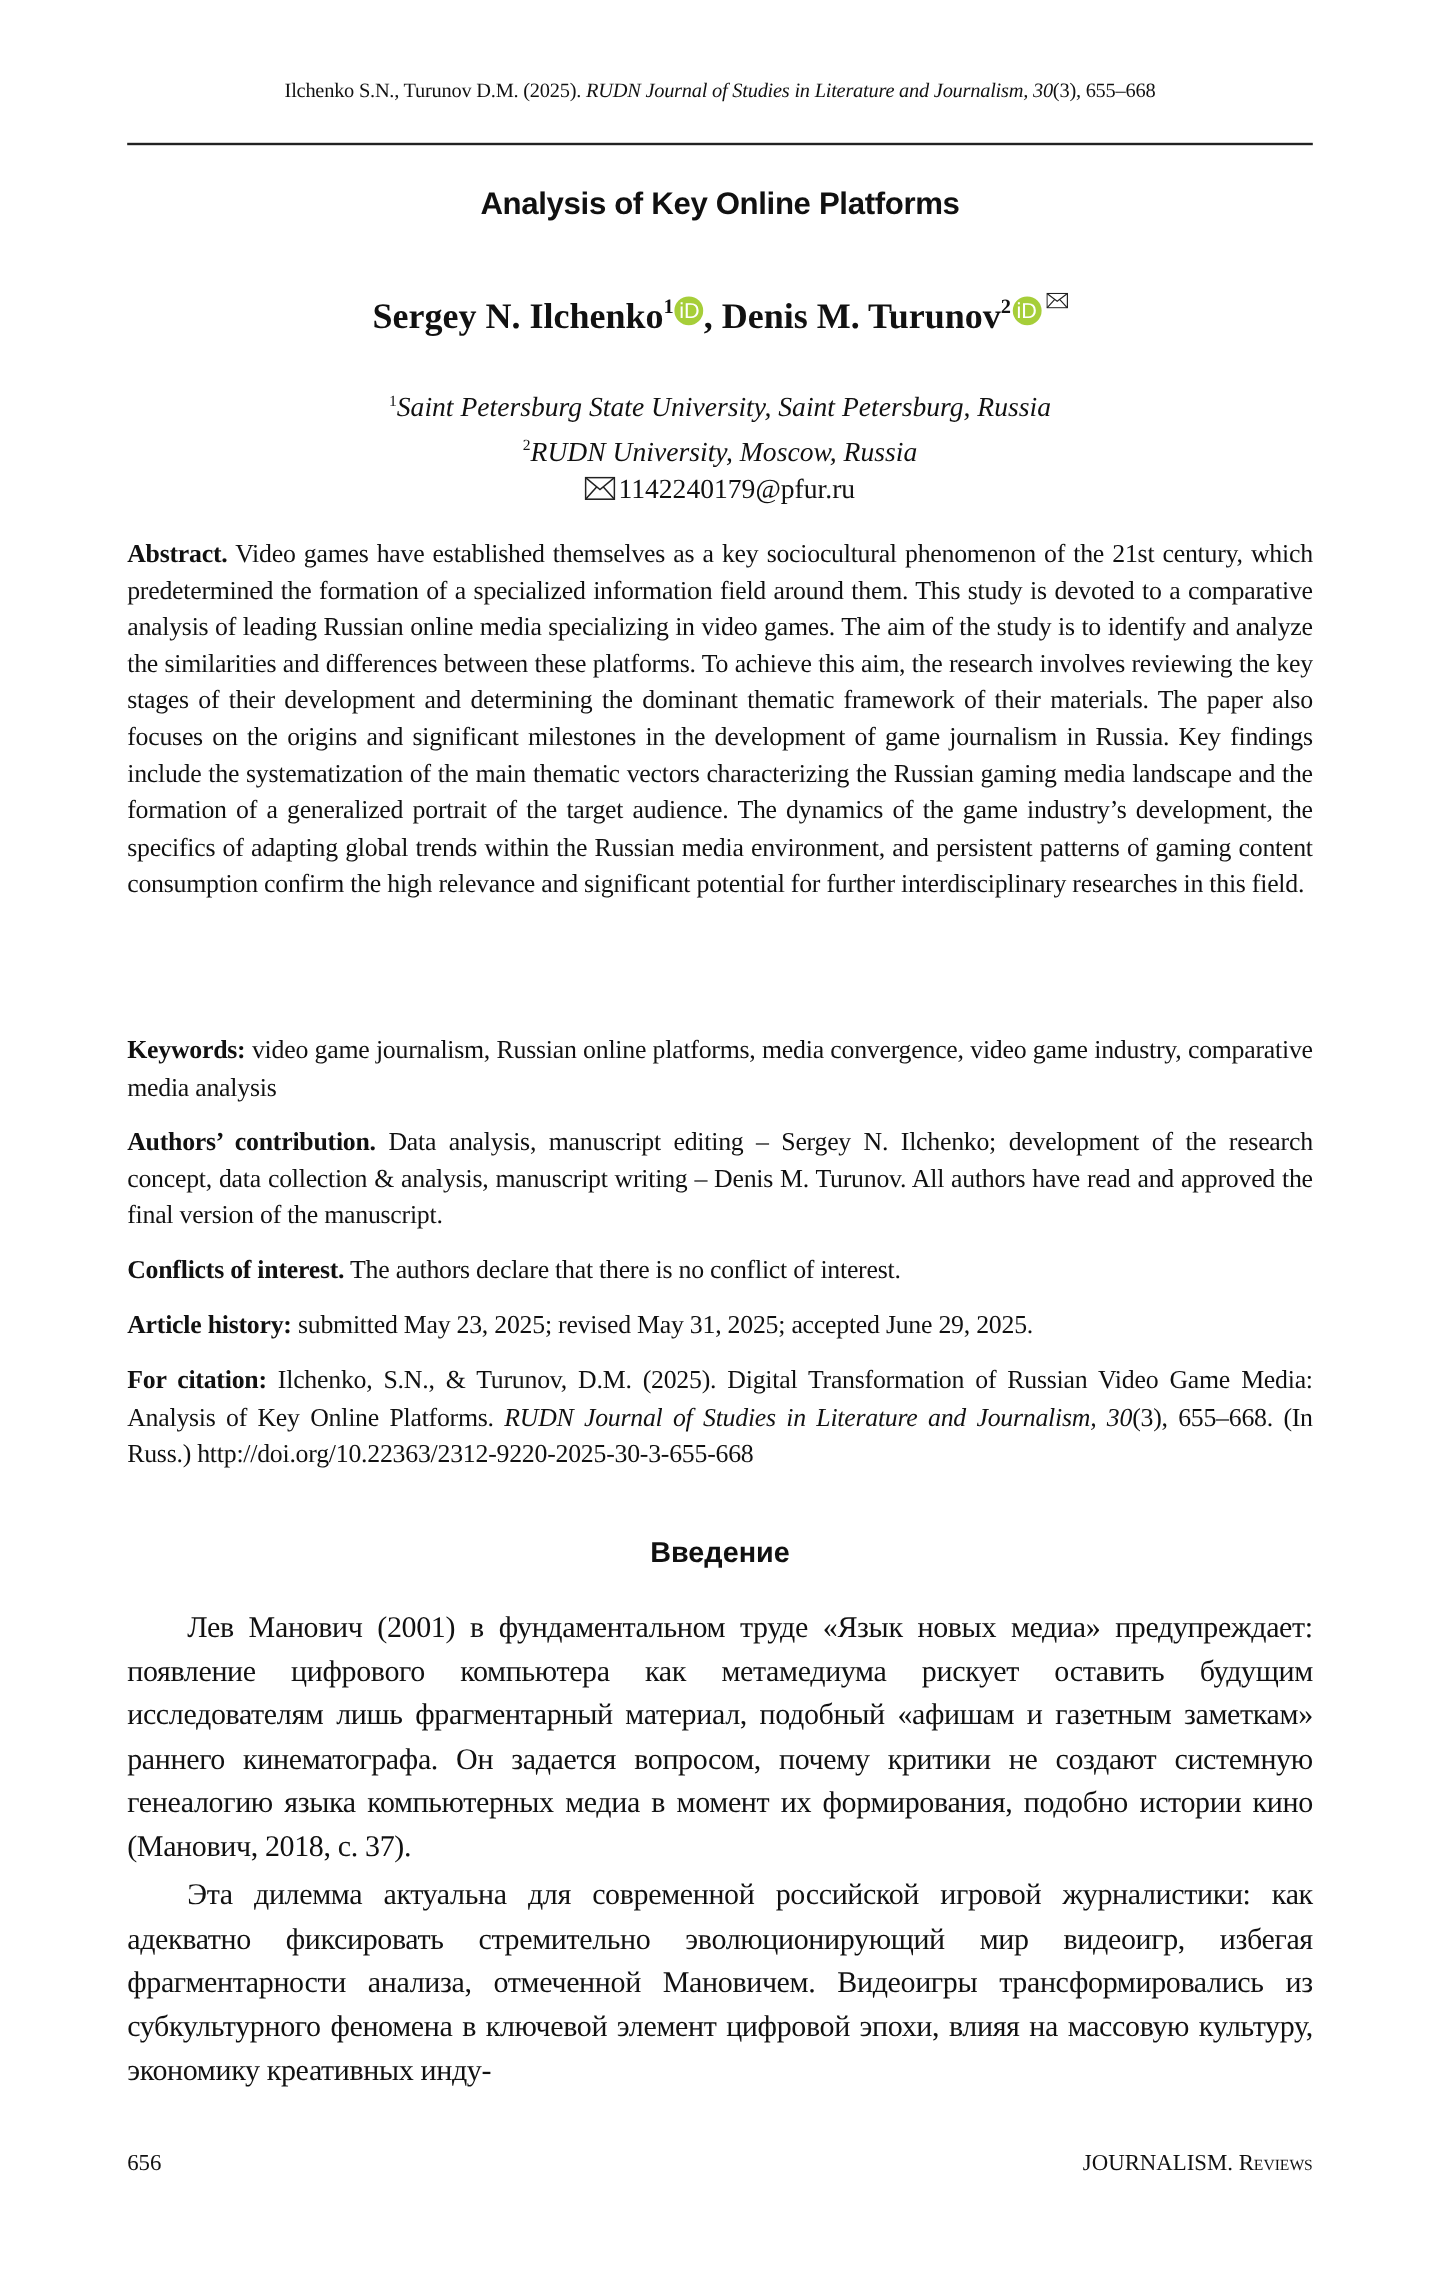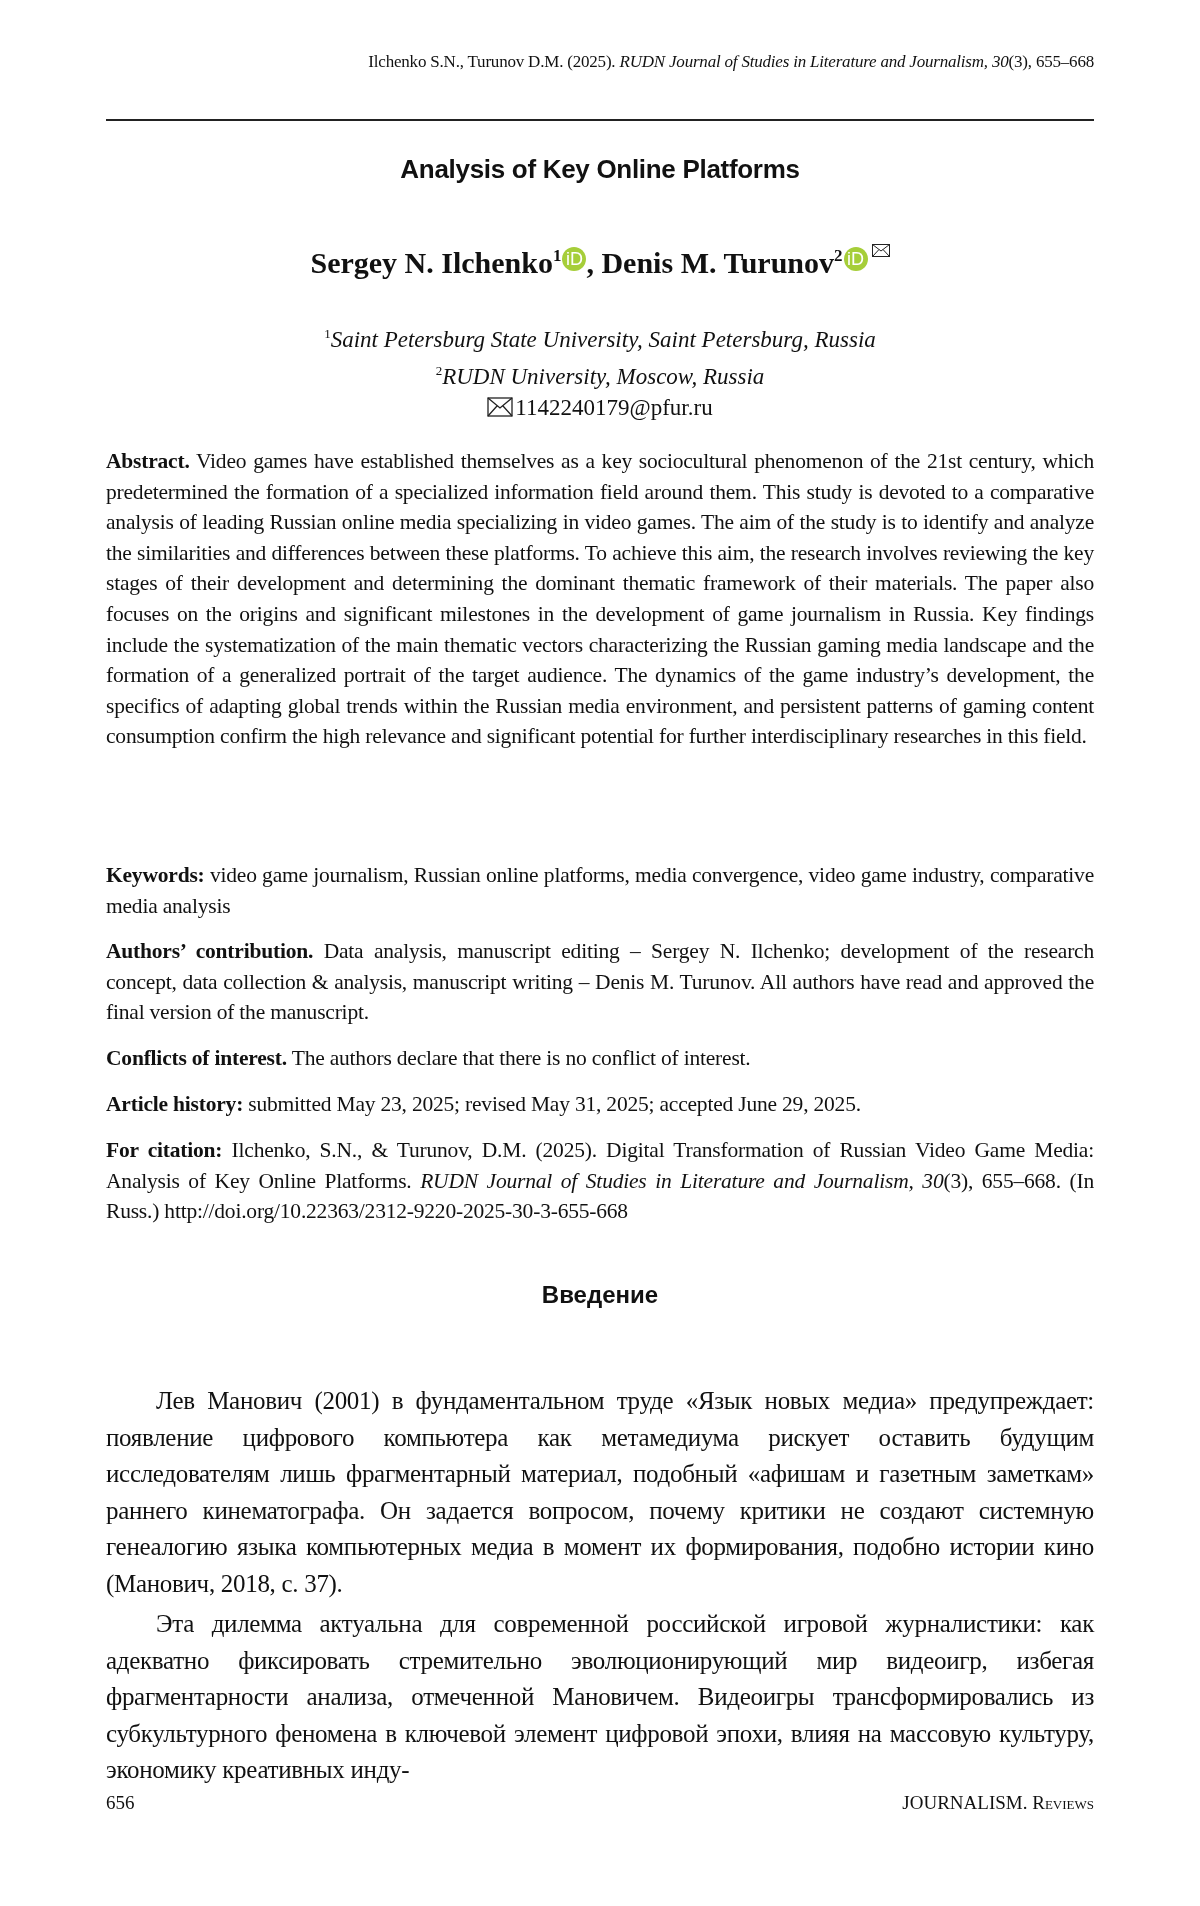--- a/index.html
+++ b/index.html
@@ -1,19 +1,19 @@
 <!DOCTYPE html>
 <html><head>
 <meta charset="utf-8">
 <style>
   html, body { margin: 0; padding: 0; background: #ffffff; }
   body { width: 1200px; height: 1906px; position: relative; overflow: hidden; color: #111; }
   .page { position: absolute; left: 0; top: 0; width: 1200px; height: 1906px; }
   .running-head {
-    position: absolute; top: 52px; left: 106px; width: 988px; text-align: right;
+    position: absolute; top: 66px; left: 106px; width: 988px; text-align: center;
     font-family: "Liberation Serif", serif; font-size: 17px; letter-spacing: -0.2px;
   }
   .running-head i { font-style: italic; }
   .head-rule { position: absolute; top: 119px; left: 106px; width: 988px; height: 2px; background: #222; }
   .title {
     position: absolute; top: 152px; left: 150px; width: 900px; text-align: center;
     font-family: "Liberation Sans", sans-serif; font-weight: bold; font-size: 26px; line-height: 34px;
     letter-spacing: -0.3px;
   }
   .authors {
@@ -48,21 +48,21 @@
   .conflicts { top: 1043px; }
   .history { top: 1089px; }
   .citation { top: 1135px; }
   .section-title {
     position: absolute; top: 1281px; left: 150px; width: 900px; text-align: center;
     font-family: "Liberation Sans", sans-serif; font-weight: bold; font-size: 24px;
   }
   .body-text {
     position: absolute; left: 106px; width: 988px;
     font-family: "Liberation Serif", serif; font-size: 25px; line-height: 36.5px;
-    text-align: justify; letter-spacing: -0.3px; margin-top: 44px;
+    text-align: justify; letter-spacing: -0.3px;
   }
   .body-text p { margin: 0; text-indent: 50px; }
   .p1 { top: 1339px; }
   .p2 { top: 1562px; }
   .folio {
     position: absolute; top: 1792px; left: 106px;
     font-family: "Liberation Serif", serif; font-size: 19px;
   }
   .journal-foot {
     position: absolute; top: 1792px; right: 106px;

